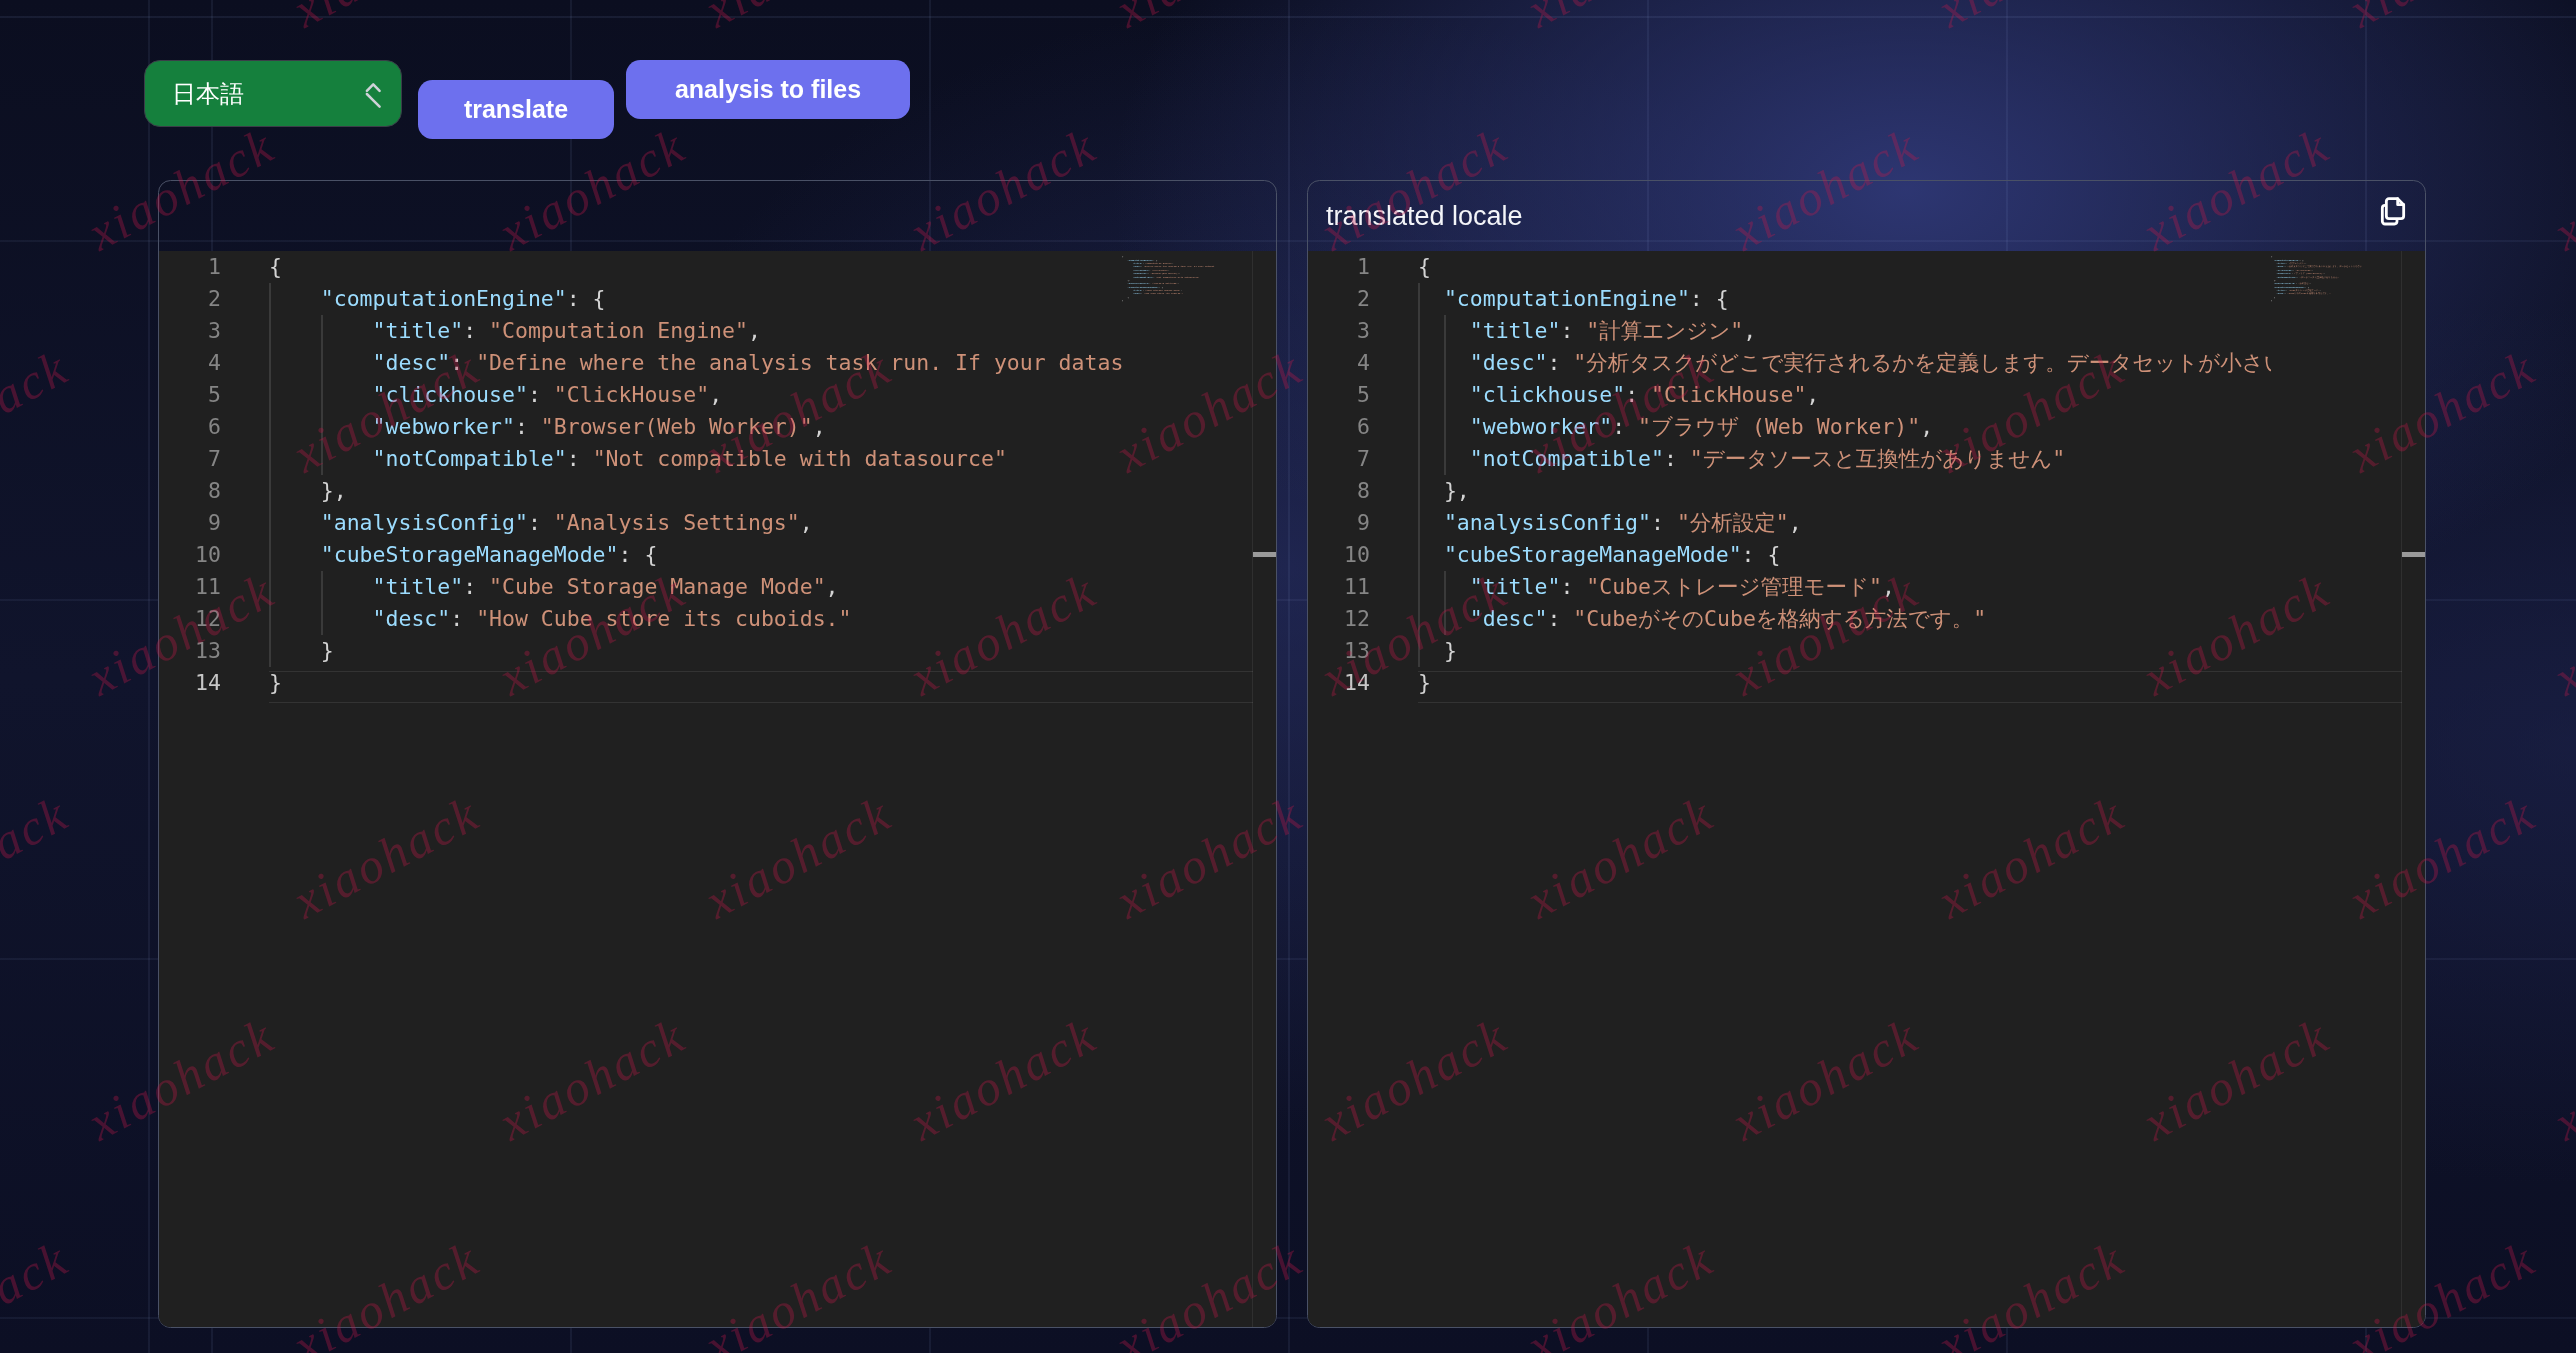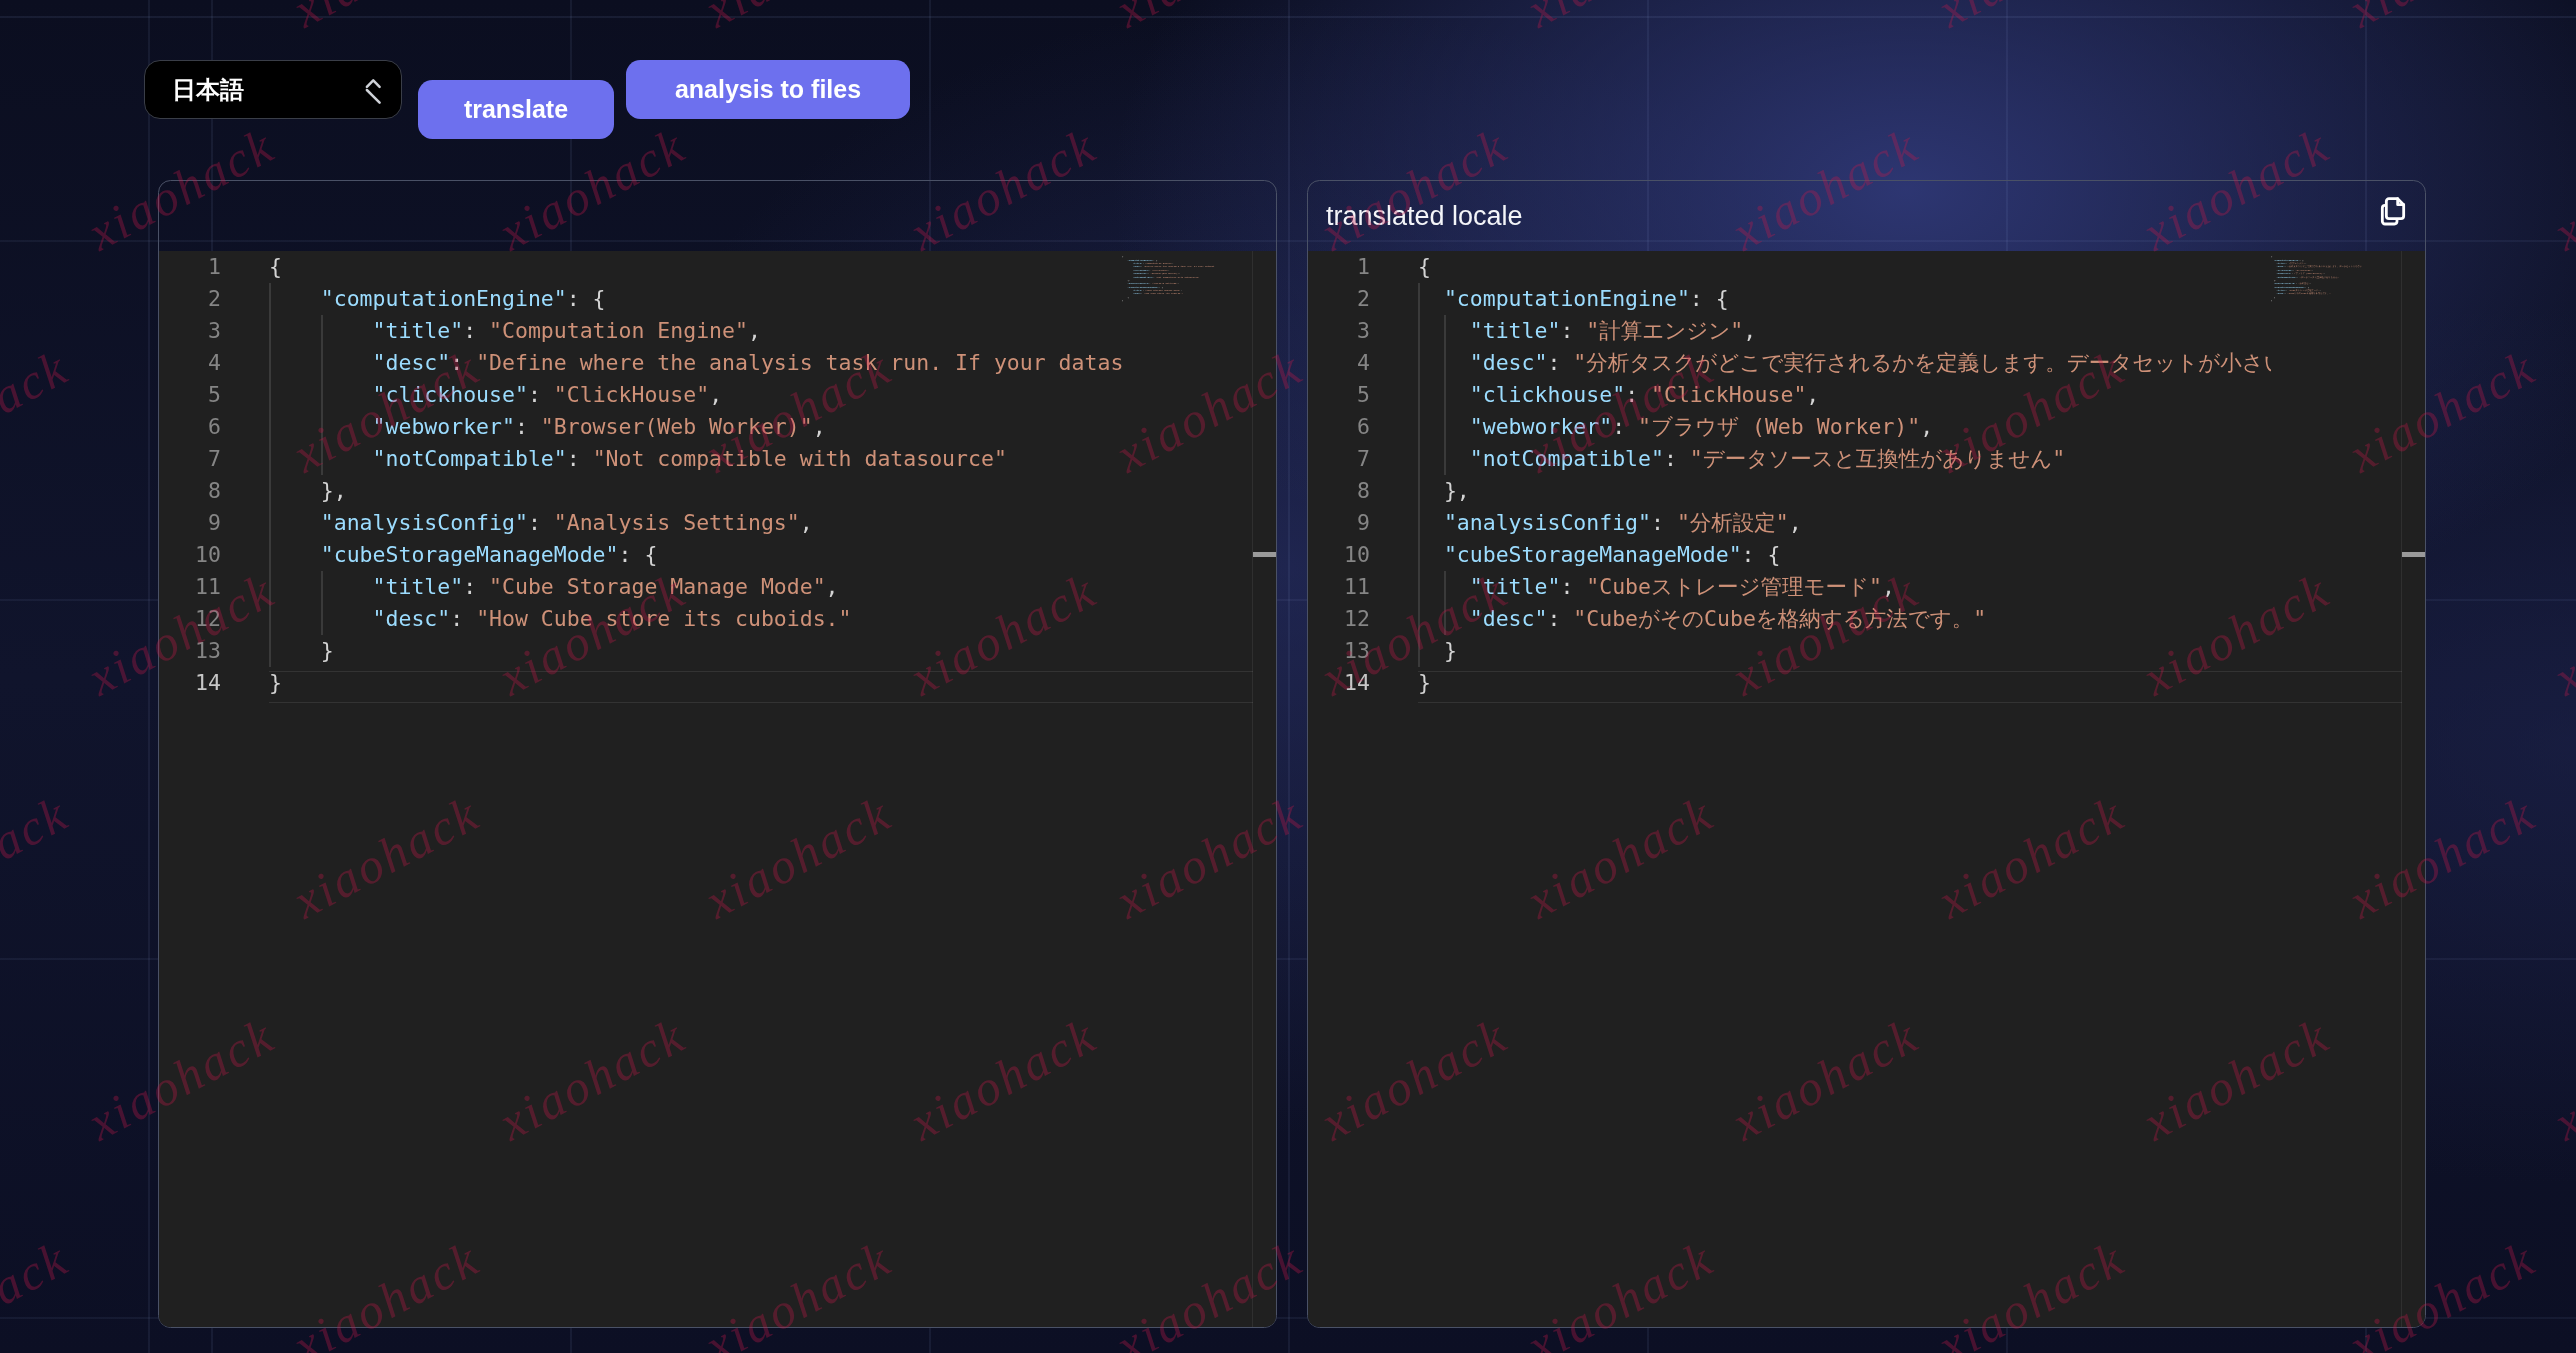--- a/index.html
+++ b/index.html
@@ -23,23 +23,23 @@
     background-position:0 0, 211px 0, 0 240px;
   }
   
   #watermark-layer{position:absolute;inset:0;z-index:60;pointer-events:none;overflow:hidden;}
   #watermark-layer span{
     position:absolute;font-family:"Liberation Serif",serif;font-style:italic;
     font-size:50px;letter-spacing:2.7px;transform:rotate(-28deg);white-space:nowrap;
   }
   
   .lang-select{
-    position:absolute;left:144px;top:60px;width:258px;height:59px;box-sizing:border-box;
-    background:#000000;border:1.8px solid #3a3e48;border-radius:16px;
-    display:flex;align-items:center;padding:0 12.6px 0 27px;color:#fff;font-size:24px;cursor:pointer;font-weight:bold;
+    position:absolute;left:144px;top:60px;width:258px;height:67px;box-sizing:border-box;
+    background:#15803d;border:1.8px solid #3a3e48;border-radius:16px;
+    display:flex;align-items:center;padding:0 12.6px 0 27px;color:#fff;font-size:24px;cursor:pointer;
   }
   .lang-select .chev{margin-left:auto;display:flex;align-items:center;}
   .btn{
     position:absolute;top:60px;height:59px;border:none;border-radius:14.4px;
     background:#6d70ee;color:#fff;font-weight:bold;font-size:25px;
     display:flex;align-items:center;justify-content:center;cursor:pointer;
     font-family:"Liberation Sans",sans-serif;
   }
   #btn-translate{left:418px;width:196px;margin-top:20px;}
   #btn-translate-files{left:626px;width:284px;}

